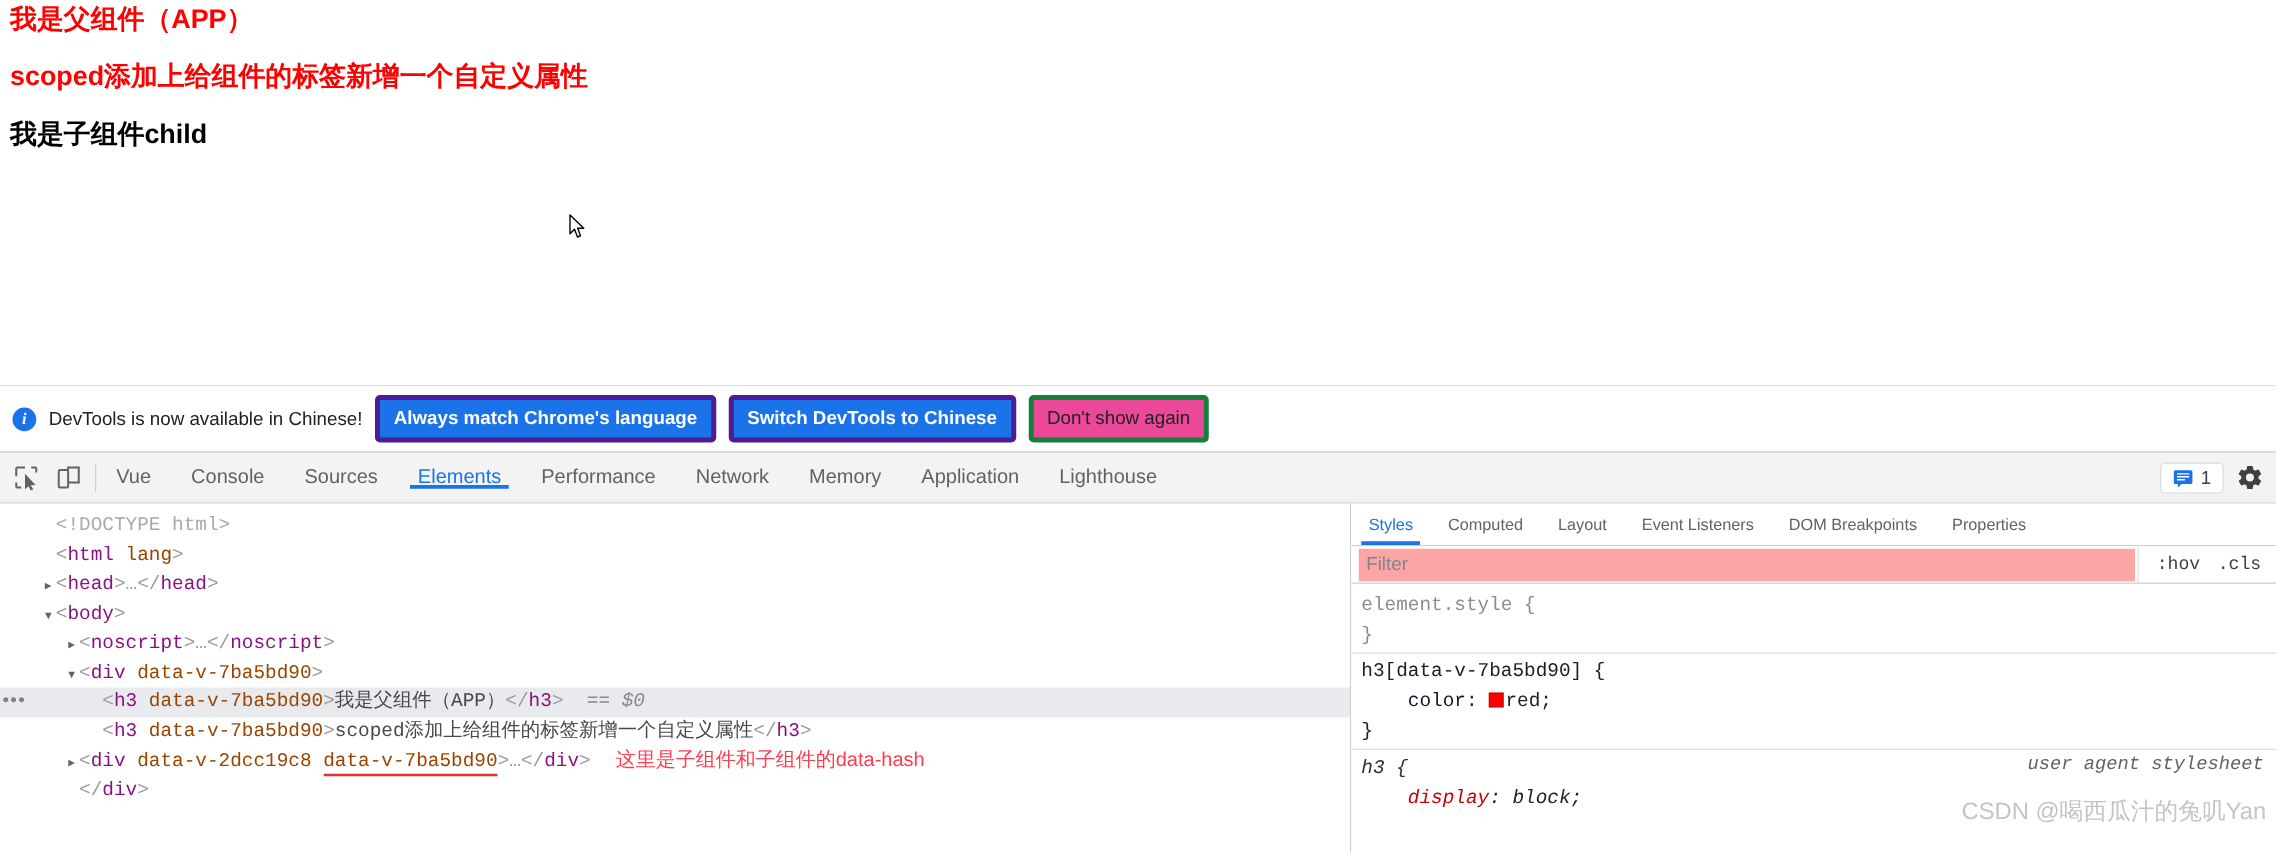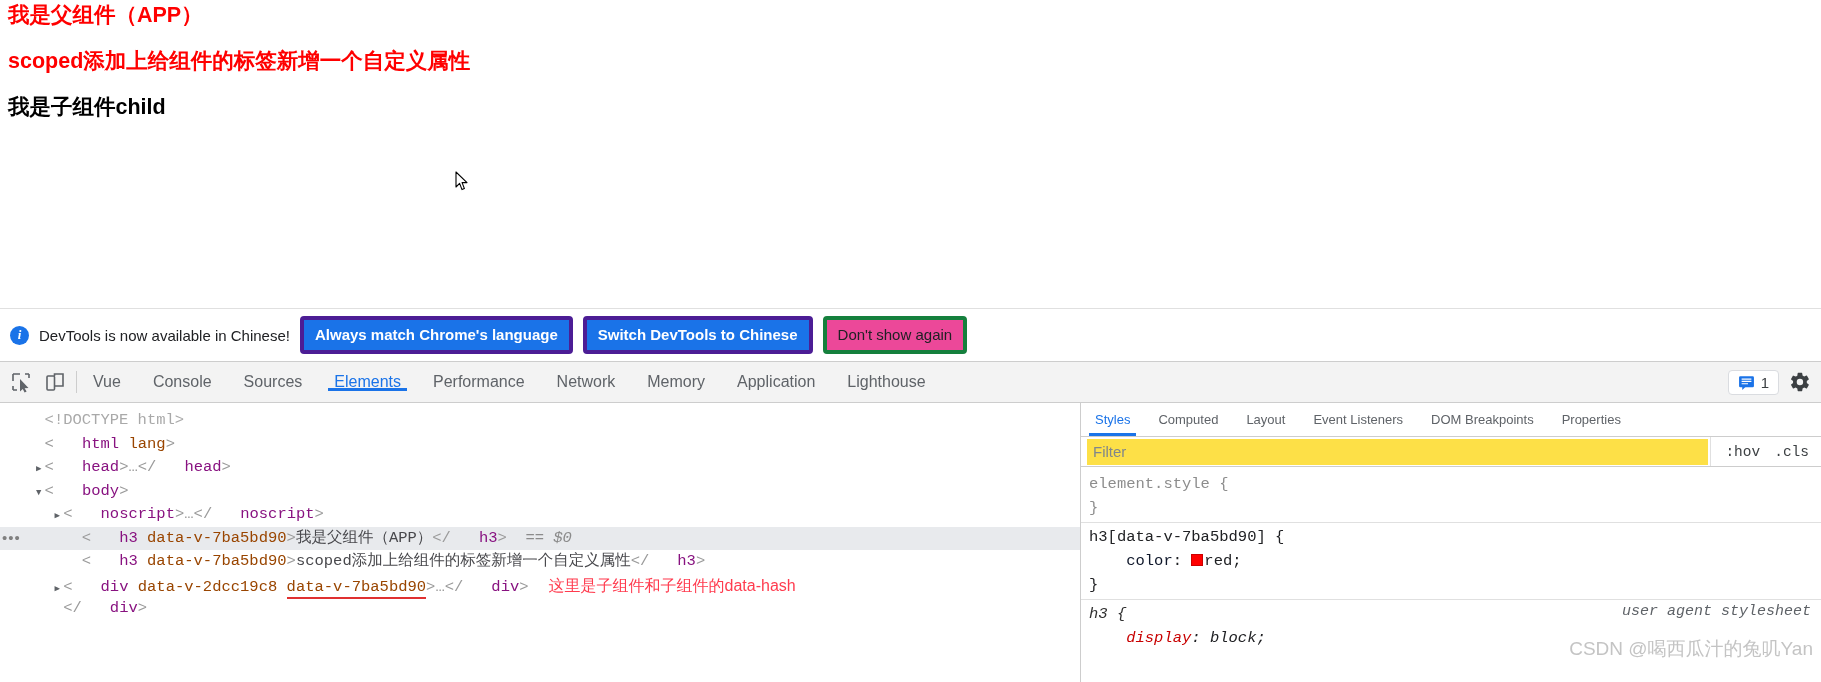--- a/index.html
+++ b/index.html
@@ -160,21 +160,21 @@
     font-family: "Liberation Mono", monospace;
     font-size: 15.5px;
     line-height: 23.5px;
     white-space: pre;
     color: #5f6368;
     position: relative;
     padding-left: 14px;
     height: 23.5px;
   }
   .dom-line.selected { background: #e8eaed; }
-  .tw-tag { color: #881280; margin-left: 28px; }
+  .tw-tag { color: #881280; }
   .tw-attr { color: #994500; }
   .tw-txt { color: #48484c; }
   .tw-punct { color: #9a9a9a; }
   .tw-doctype { color: #a9a9a9; }
   .tw-dollar { color: #8b8b8b; font-style: italic; }
   .tw-ellip { color: #9a9a9a; }
   .tw-underline {
     color: #994500;
     border-bottom: 2.5px solid #e03030;
     padding-bottom: 1px;
@@ -243,21 +243,21 @@
   }
   .filter-input {
     flex: 1 1 auto;
     border: none;
     outline: none;
     height: 26px;
     margin: 2px 2px 2px 6px;
     font-size: 15px;
     font-family: "Liberation Sans", sans-serif;
     color: #202124;
-    background: #fde047;
+    background: #fca5a5;
     padding-left: 6px;
   }
   .filter-input::placeholder { color: #80868b; }
   .hov-cls {
     display: flex; gap: 14px;
     padding: 0 12px 0 14px;
     border-left: 1px solid #e0e0e0;
     align-items: center;
     height: 100%;
   }
@@ -379,20 +379,21 @@
 </div>
 
 <div class="dt-body">
 
   <div class="dom-panel" id="dom-panel">
       <div class="dom-line"><span>  </span><span class="arrow blank">▶</span><span class="tw-doctype">&lt;!DOCTYPE html&gt;</span></div>
       <div class="dom-line"><span>  </span><span class="arrow blank">▶</span><span class="tw-punct">&lt;</span><span class="tw-tag">html</span><span class="tw-attr"> lang</span><span class="tw-punct">&gt;</span></div>
       <div class="dom-line"><span>  </span><span class="arrow">▶</span><span class="tw-punct">&lt;</span><span class="tw-tag">head</span><span class="tw-punct">&gt;</span><span class="tw-ellip">…</span><span class="tw-punct">&lt;/</span><span class="tw-tag">head</span><span class="tw-punct">&gt;</span></div>
       <div class="dom-line"><span>  </span><span class="arrow">▼</span><span class="tw-punct">&lt;</span><span class="tw-tag">body</span><span class="tw-punct">&gt;</span></div>
       <div class="dom-line"><span>    </span><span class="arrow">▶</span><span class="tw-punct">&lt;</span><span class="tw-tag">noscript</span><span class="tw-punct">&gt;</span><span class="tw-ellip">…</span><span class="tw-punct">&lt;/</span><span class="tw-tag">noscript</span><span class="tw-punct">&gt;</span></div>
+      <div class="dom-line"><span>    </span><span class="arrow">▼</span><span class="tw-punct">&lt;</span><span class="tw-tag">div</span><span class="tw-attr"> data-v-7ba5bd90</span><span class="tw-punct">&gt;</span></div>
       <div class="dom-line selected"><span class="dots-badge">•••</span><span>      </span><span class="arrow blank">▶</span><span class="tw-punct">&lt;</span><span class="tw-tag">h3</span><span class="tw-attr"> data-v-7ba5bd90</span><span class="tw-punct">&gt;</span><span class="tw-txt">我是父组件（APP）</span><span class="tw-punct">&lt;/</span><span class="tw-tag">h3</span><span class="tw-punct">&gt;</span><span class="tw-dollar">  == $0</span></div>
       <div class="dom-line"><span>      </span><span class="arrow blank">▶</span><span class="tw-punct">&lt;</span><span class="tw-tag">h3</span><span class="tw-attr"> data-v-7ba5bd90</span><span class="tw-punct">&gt;</span><span class="tw-txt">scoped添加上给组件的标签新增一个自定义属性</span><span class="tw-punct">&lt;/</span><span class="tw-tag">h3</span><span class="tw-punct">&gt;</span></div>
       <div class="dom-line"><span>    </span><span class="arrow">▶</span><span class="tw-punct">&lt;</span><span class="tw-tag">div</span><span class="tw-attr"> data-v-2dcc19c8 </span><span class="tw-underline">data-v-7ba5bd90</span><span class="tw-punct">&gt;</span><span class="tw-ellip">…</span><span class="tw-punct">&lt;/</span><span class="tw-tag">div</span><span class="tw-punct">&gt;</span><span class="red-note">这里是子组件和子组件的data-hash</span></div>
       <div class="dom-line"><span>    </span><span class="arrow blank">▶</span><span class="tw-punct">&lt;/</span><span class="tw-tag">div</span><span class="tw-punct">&gt;</span></div>
     </div>
 
   <div class="styles-panel">
 
     <div class="styles-tabbar">
       <div class="styles-tab active">Styles</div>

